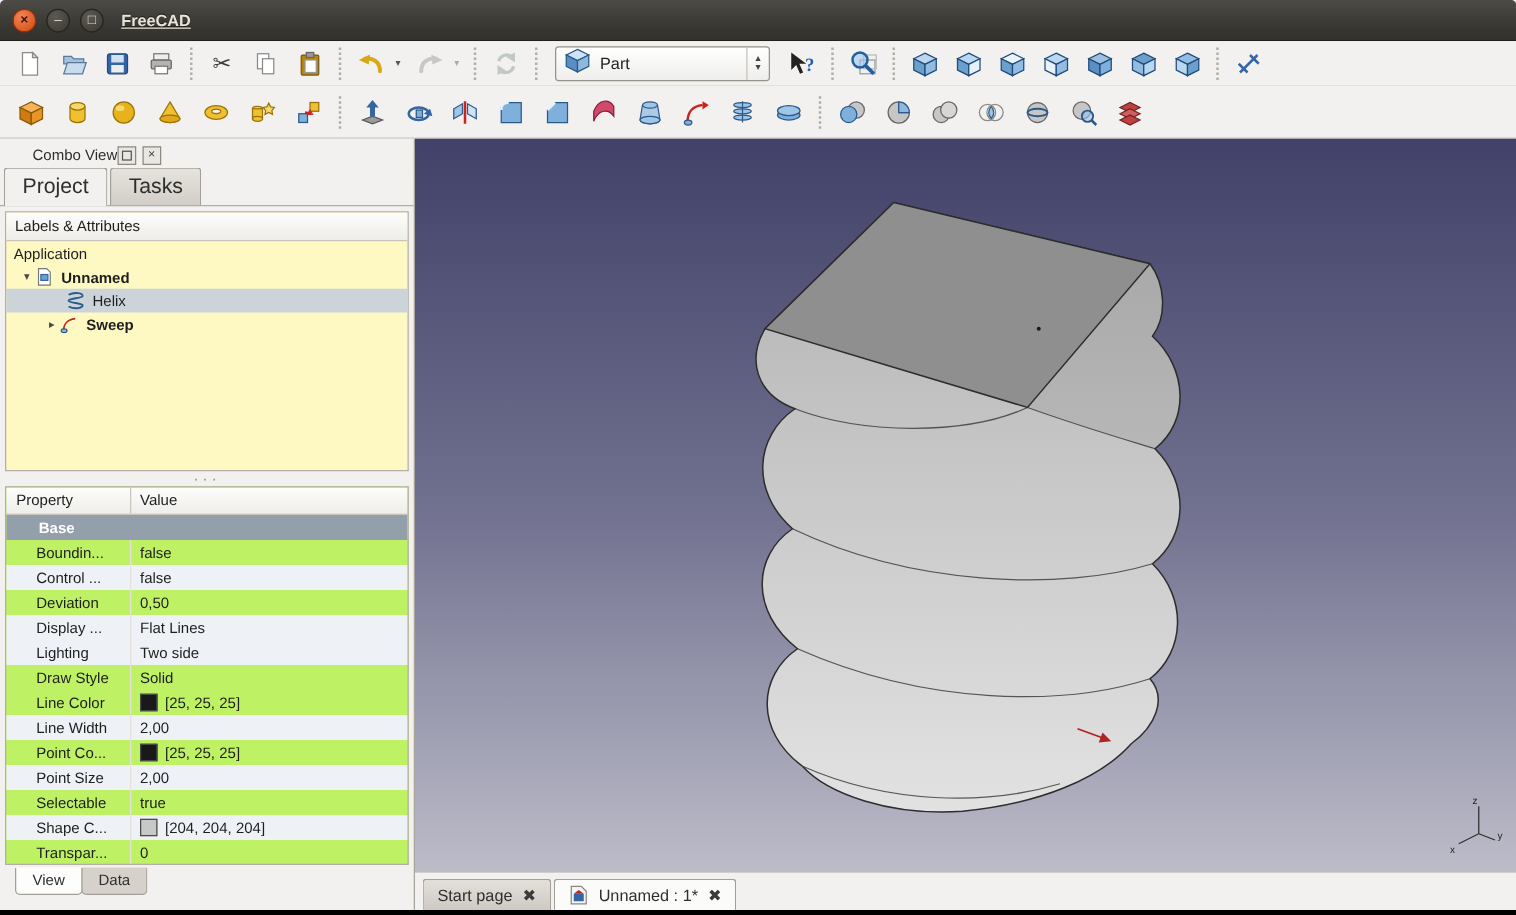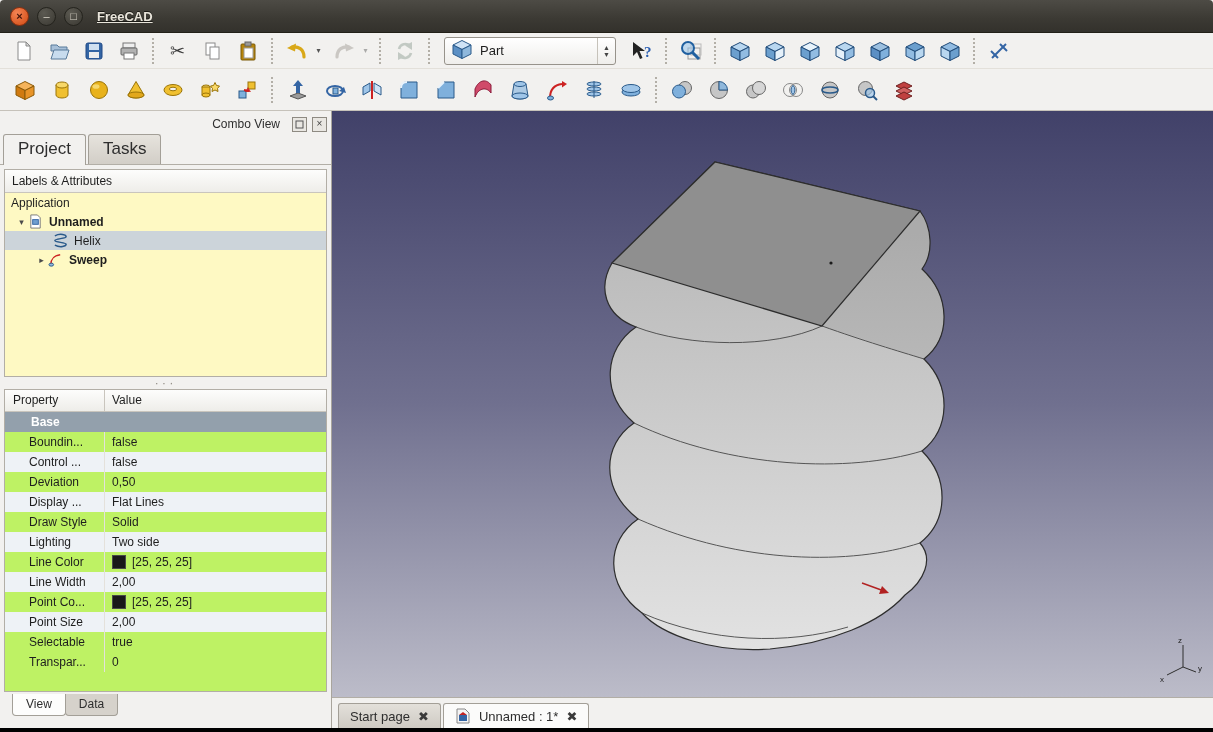--- a/index.html
+++ b/index.html
@@ -24,21 +24,21 @@
   .ddbtn{width:13px;height:30px;font-size:8px;color:#555;padding:0;margin-left:-2px;}
   .tsep{height:26px;border-left:2px dotted #b3afa7;margin:0 6px;}
   .combo{display:flex;align-items:center;height:28px;min-width:172px;background:linear-gradient(#ffffff,#efeeeb);border:1px solid #97938b;border-radius:3px;margin:0 8px;padding:0 0 0 6px;box-sizing:border-box;cursor:pointer;}
   .clabel{flex:1;font-size:13px;color:#1e1e1e;padding:0 8px 0 7px;text-align:left;}
   .cspin{display:flex;flex-direction:column;align-items:center;justify-content:center;border-left:1px solid #c6c2ba;height:100%;padding:0 5px;}
   .cspin i{font-style:normal;font-size:7px;line-height:7px;color:#444;}
 
   
   .main{flex:1 1 auto;display:flex;min-height:0;}
   .combo-view{width:332px;flex:0 0 332px;box-sizing:border-box;background:#f2f1ef;border-right:1px solid #a9a59d;display:flex;flex-direction:column;}
-  .panel-title-row{height:26px;flex:0 0 26px;display:flex;align-items:center;justify-content:flex-end;padding:0 4px;font-size:12px;color:#2e2e2e;gap:12px;}
+  .panel-title-row{height:26px;flex:0 0 26px;display:flex;align-items:center;justify-content:flex-start;padding:0 26px;font-size:12px;color:#2e2e2e;}
   .panel-btns{display:flex;align-items:center;gap:5px;}
   .pbtn{width:15px;height:15px;border:1px solid #8e8a82;background:#e9e7e2;display:flex;align-items:center;justify-content:center;font-size:10px;line-height:1;color:#444;cursor:pointer;box-sizing:border-box;}
   .panel-tabs{height:27px;flex:0 0 27px;display:flex;align-items:flex-end;padding-left:3px;border-bottom:1px solid #b2aea6;}
   .ptab{padding:4px 14px 5px;font-size:17px;color:#2e2e2e;background:linear-gradient(#e6e3dd,#d2cec7);border:1px solid #a39f97;border-bottom:none;border-radius:3px 3px 0 0;margin-right:2px;cursor:pointer;position:relative;}
   .ptab.active{background:#f2f1ef;z-index:2;margin-bottom:-1px;padding-bottom:6px;}
   .tree-box{margin:4px 4px 0 4px;height:208px;flex:0 0 208px;background:#fef9c3;border:1px solid #b2aea6;box-sizing:border-box;overflow:hidden;}
   .tree-header{height:22px;line-height:22px;padding:0 7px;font-size:12px;color:#1e1e1e;background:linear-gradient(#fdfdfc,#eeede9);border-bottom:1px solid #c9c5bd;}
   .trow{height:19px;display:flex;align-items:center;font-size:12px;color:#1e1e1e;cursor:pointer;white-space:nowrap;box-sizing:border-box;}
   .trow.sel{background:var(--sel,#ccd4da);}
   .exp{width:13px;font-size:9px;color:#4a4a4a;text-align:center;flex:0 0 13px;}
@@ -475,47 +475,51 @@
               <span class="pv">false</span>
             </div>
             <div class="prow">
               <span class="pl">Deviation</span>
               <span class="pv">0,50</span>
             </div>
             <div class="prow alt">
               <span class="pl">Display ...</span>
               <span class="pv">Flat Lines</span>
             </div>
+            <div class="prow alt">
+              <span class="pl">Lighting</span>
+              <span class="pv">Two side</span>
+            </div>
             <div class="prow">
               <span class="pl">Draw Style</span>
               <span class="pv">Solid</span>
             </div>
-            <div class="prow alt">
-              <span class="pl">Lighting</span>
-              <span class="pv">Two side</span>
-            </div>
             <div class="prow">
               <span class="pl">Line Color</span>
               <span class="pv"><span class="sw" style="background:#191919"></span>[25, 25, 25]</span>
             </div>
             <div class="prow alt">
               <span class="pl">Line Width</span>
               <span class="pv">2,00</span>
             </div>
             <div class="prow">
               <span class="pl">Point Co...</span>
               <span class="pv"><span class="sw" style="background:#191919"></span>[25, 25, 25]</span>
             </div>
             <div class="prow alt">
               <span class="pl">Point Size</span>
               <span class="pv">2,00</span>
             </div>
             <div class="prow">
               <span class="pl">Selectable</span>
               <span class="pv">true</span>
+            </div>
+            <div class="prow alt">
+              <span class="pl">Shape C...</span>
+              <span class="pv"><span class="sw" style="background:#c8c8c8"></span>[204, 204, 204]</span>
             </div>
             <div class="prow">
               <span class="pl">Transpar...</span>
               <span class="pv">0</span>
             </div>
           </div>
       </div>
       <div class="bottom-tabs">
         <span class="btab active">View</span>
         <span class="btab">Data</span>

